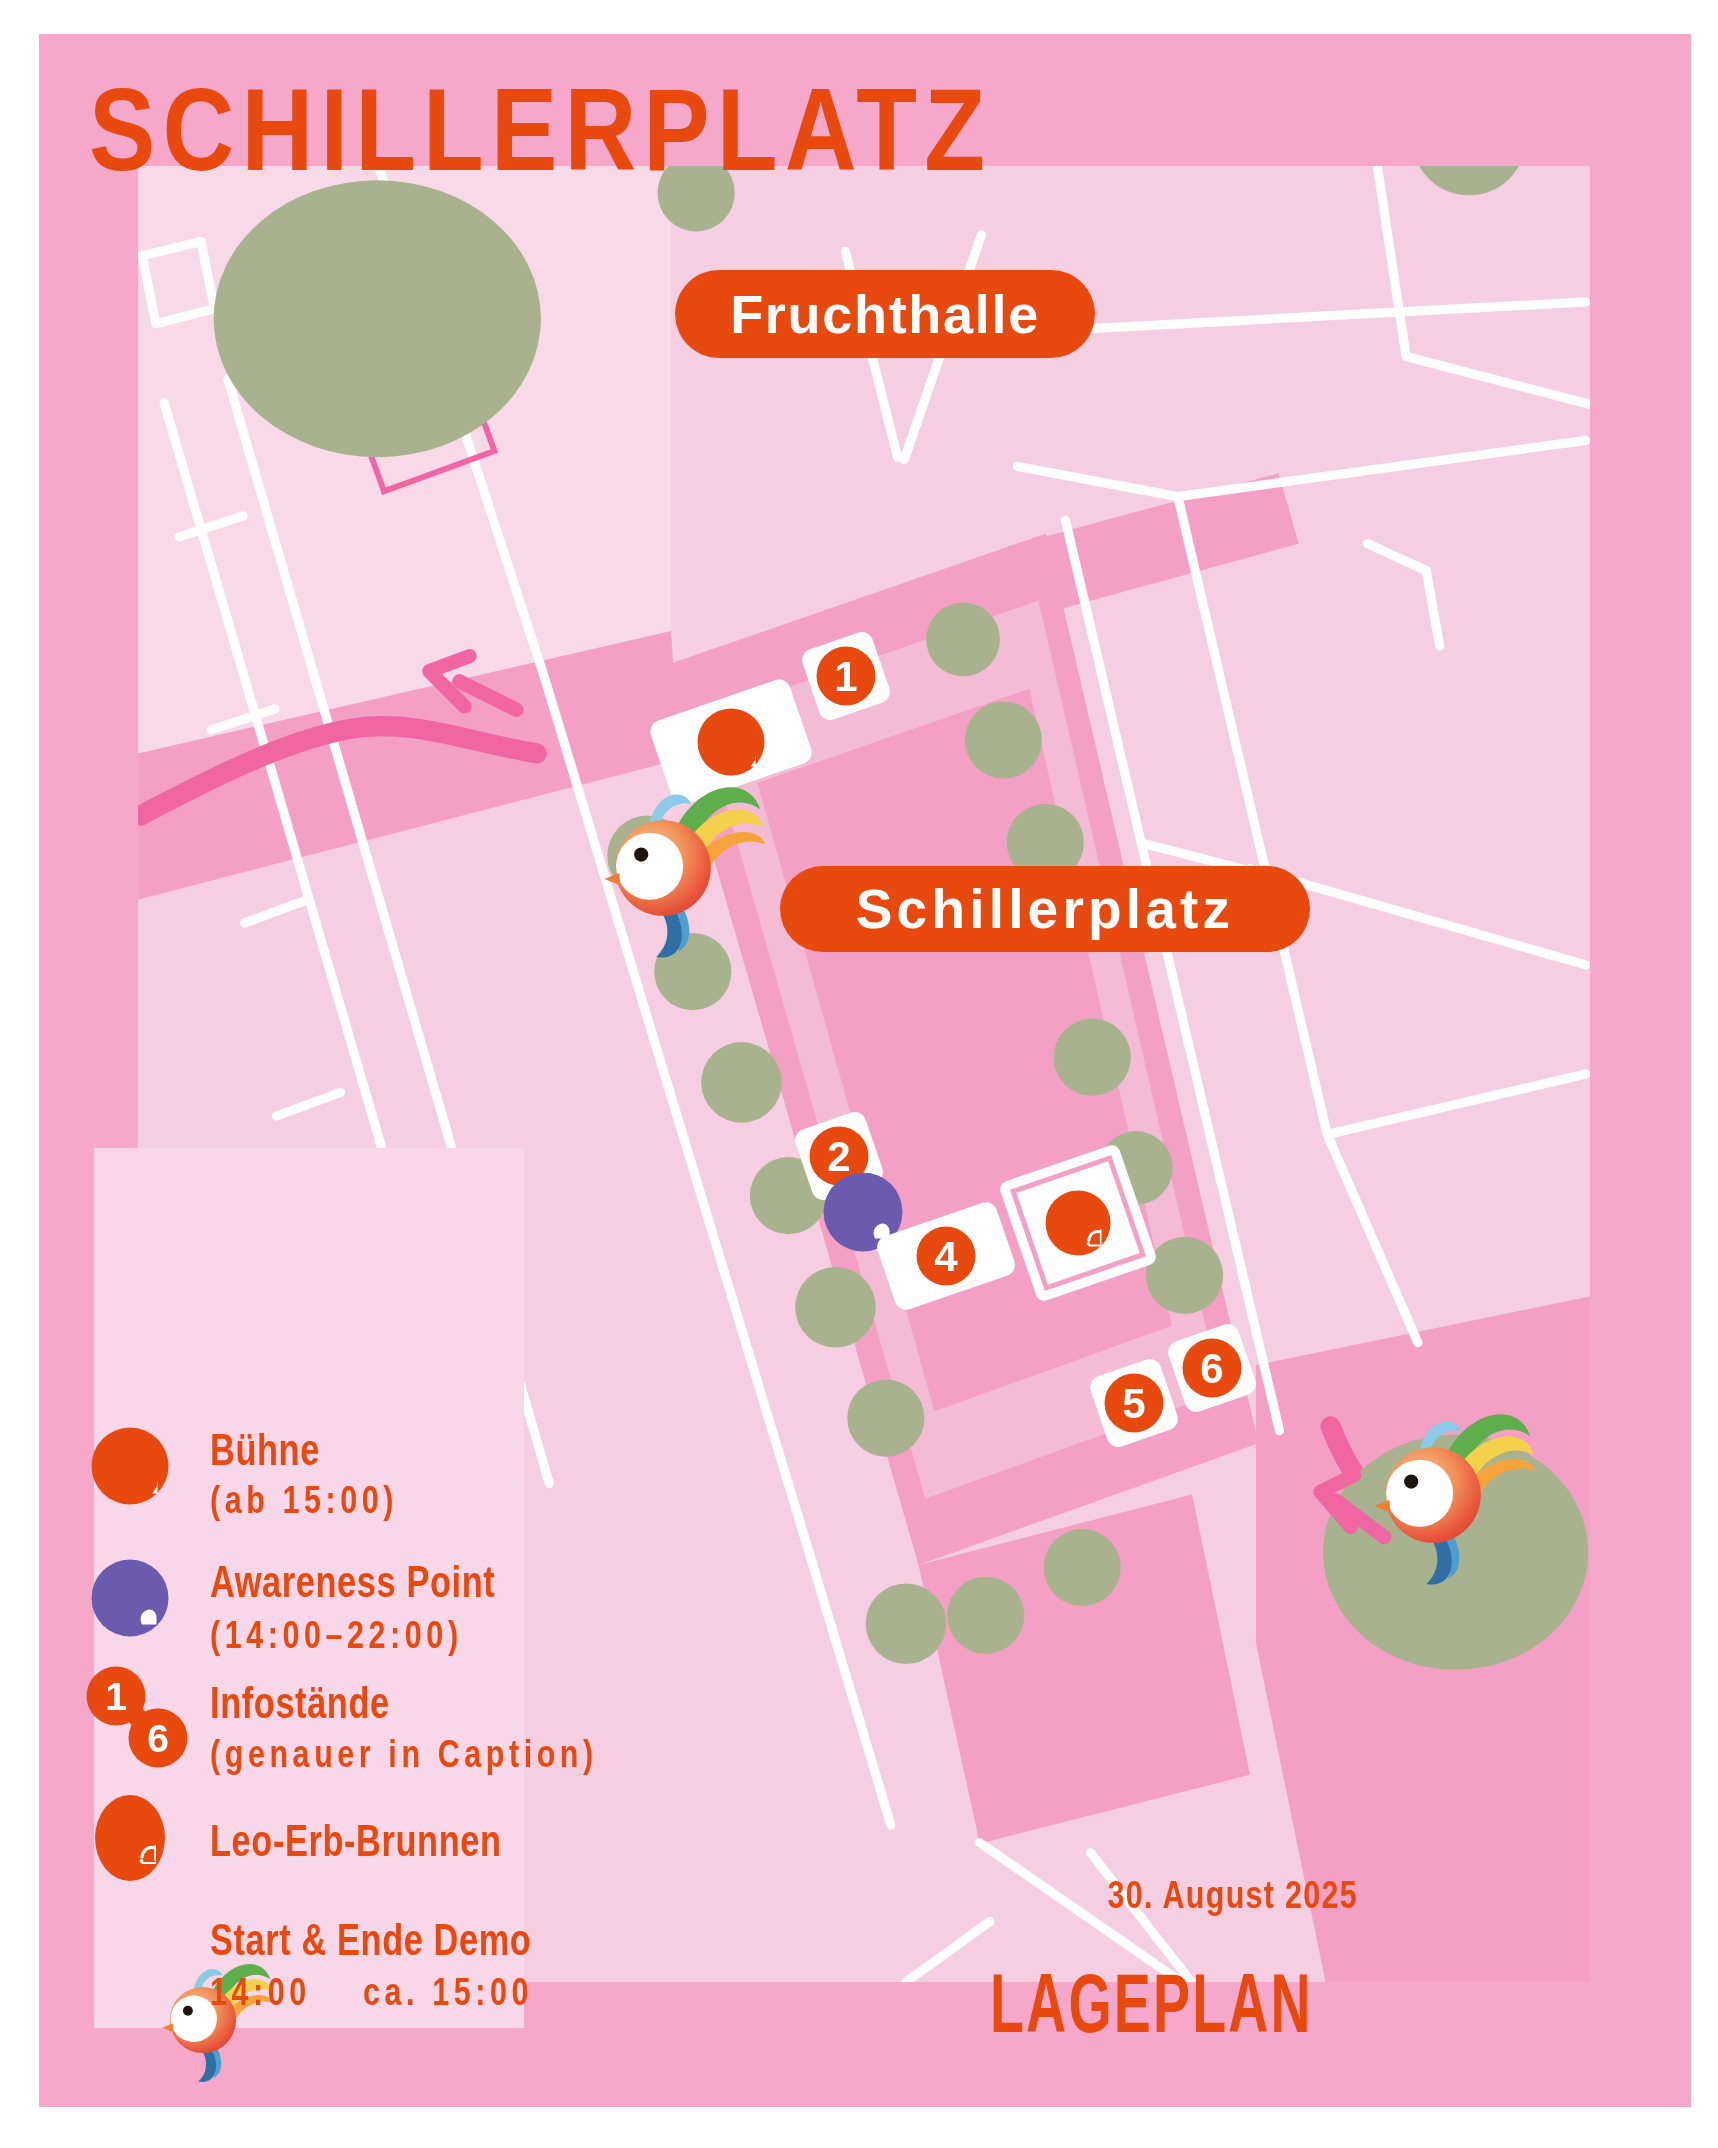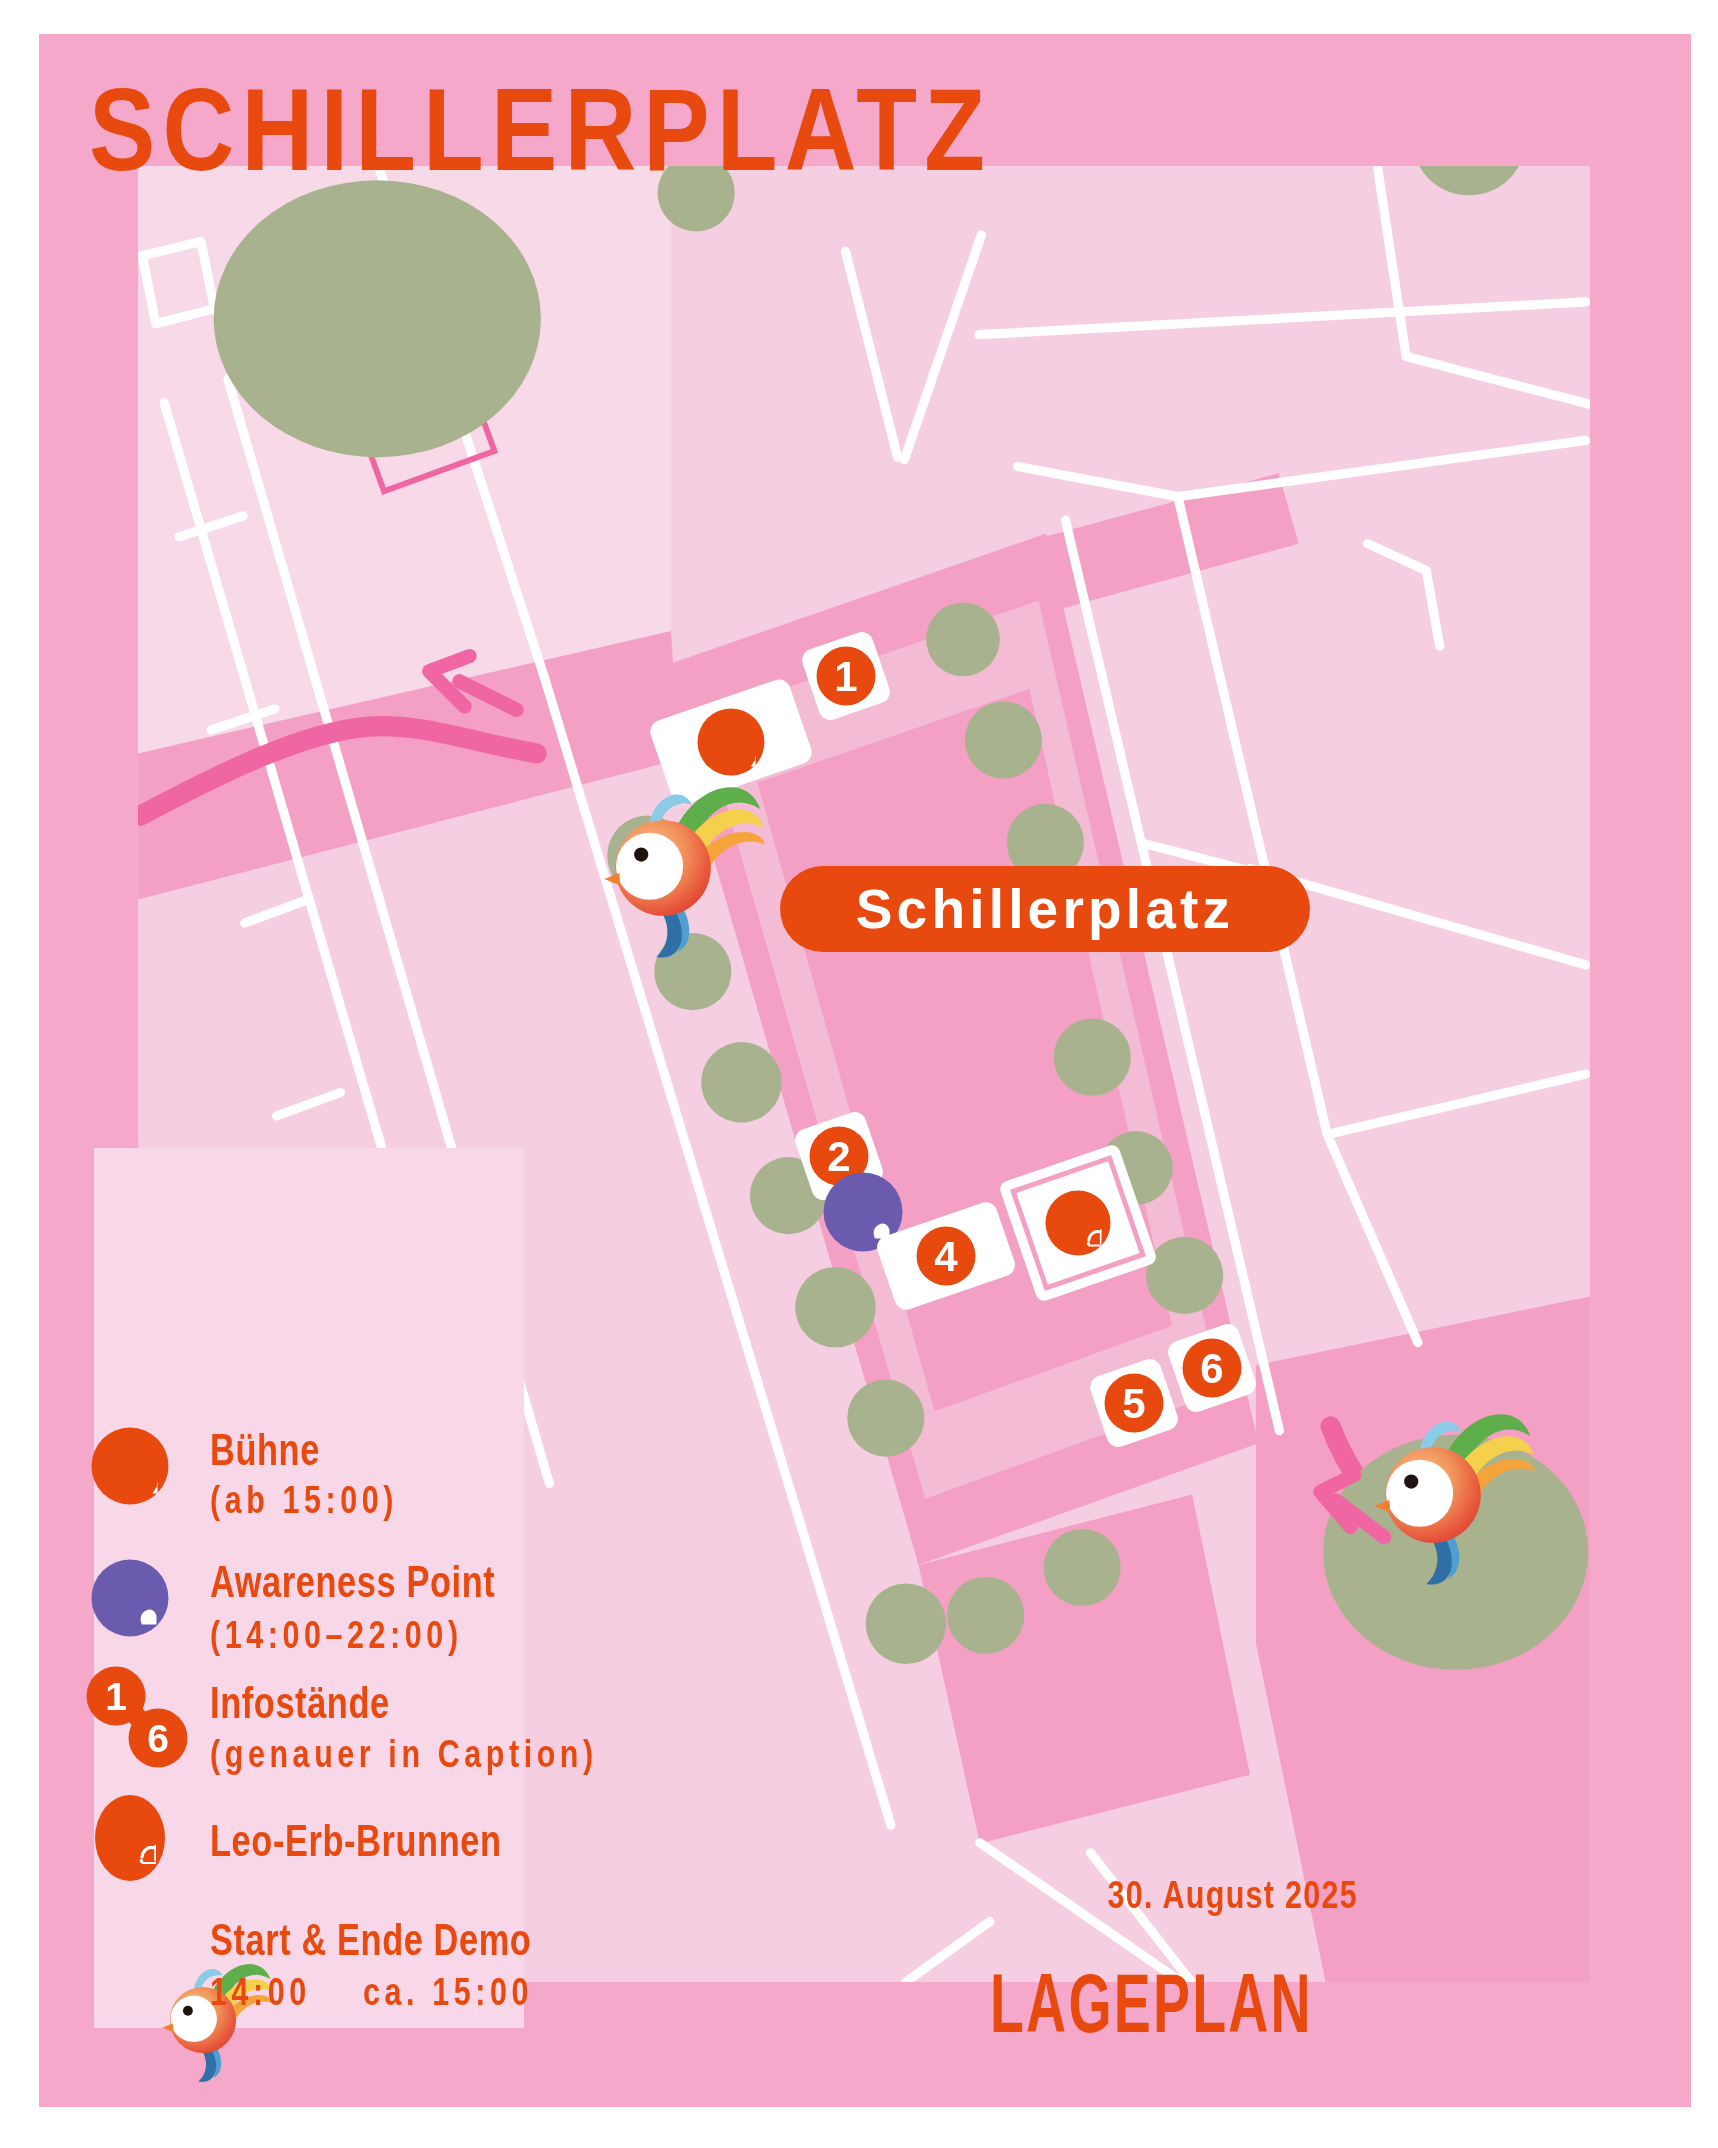--- a/index.html
+++ b/index.html
@@ -164,20 +164,23 @@
     </g>
 
     <path d="M 1586,1700 C 1606,1752 1632,1788 1672,1814" stroke="#EF66A3" stroke-width="24" fill="none" stroke-linecap="round"></path>
     <ellipse cx="1735" cy="1850" rx="158" ry="140" fill="#A9B28F"></ellipse>
     <g>
       <path d="M 1650,1832 L 1592,1788" stroke="#EF66A3" stroke-width="17" fill="none" stroke-linecap="round"></path>
       <path d="M 1614,1758 L 1574,1778 L 1610,1820" stroke="#EF66A3" stroke-width="17" fill="none" stroke-linecap="round" stroke-linejoin="round"></path>
     </g>
   </svg>
 
+  <div class="pill" id="pill-fruchthalle">
+    <span>Fruchthalle</span>
+  </div>
   <div class="pill" id="pill-schillerplatz">
     <span>Schillerplatz</span>
   </div>
 
   <div class="mk" style="left:731px;top:742px;width:147px;height:88px;"></div>
   <div class="icon-circle" style="left:731px;top:742px;width:67px;height:67px;">
     <svg width="49" height="49" viewBox="-50 -50 100 100">
         <use href="#mic"></use>
       </svg>
   </div>

